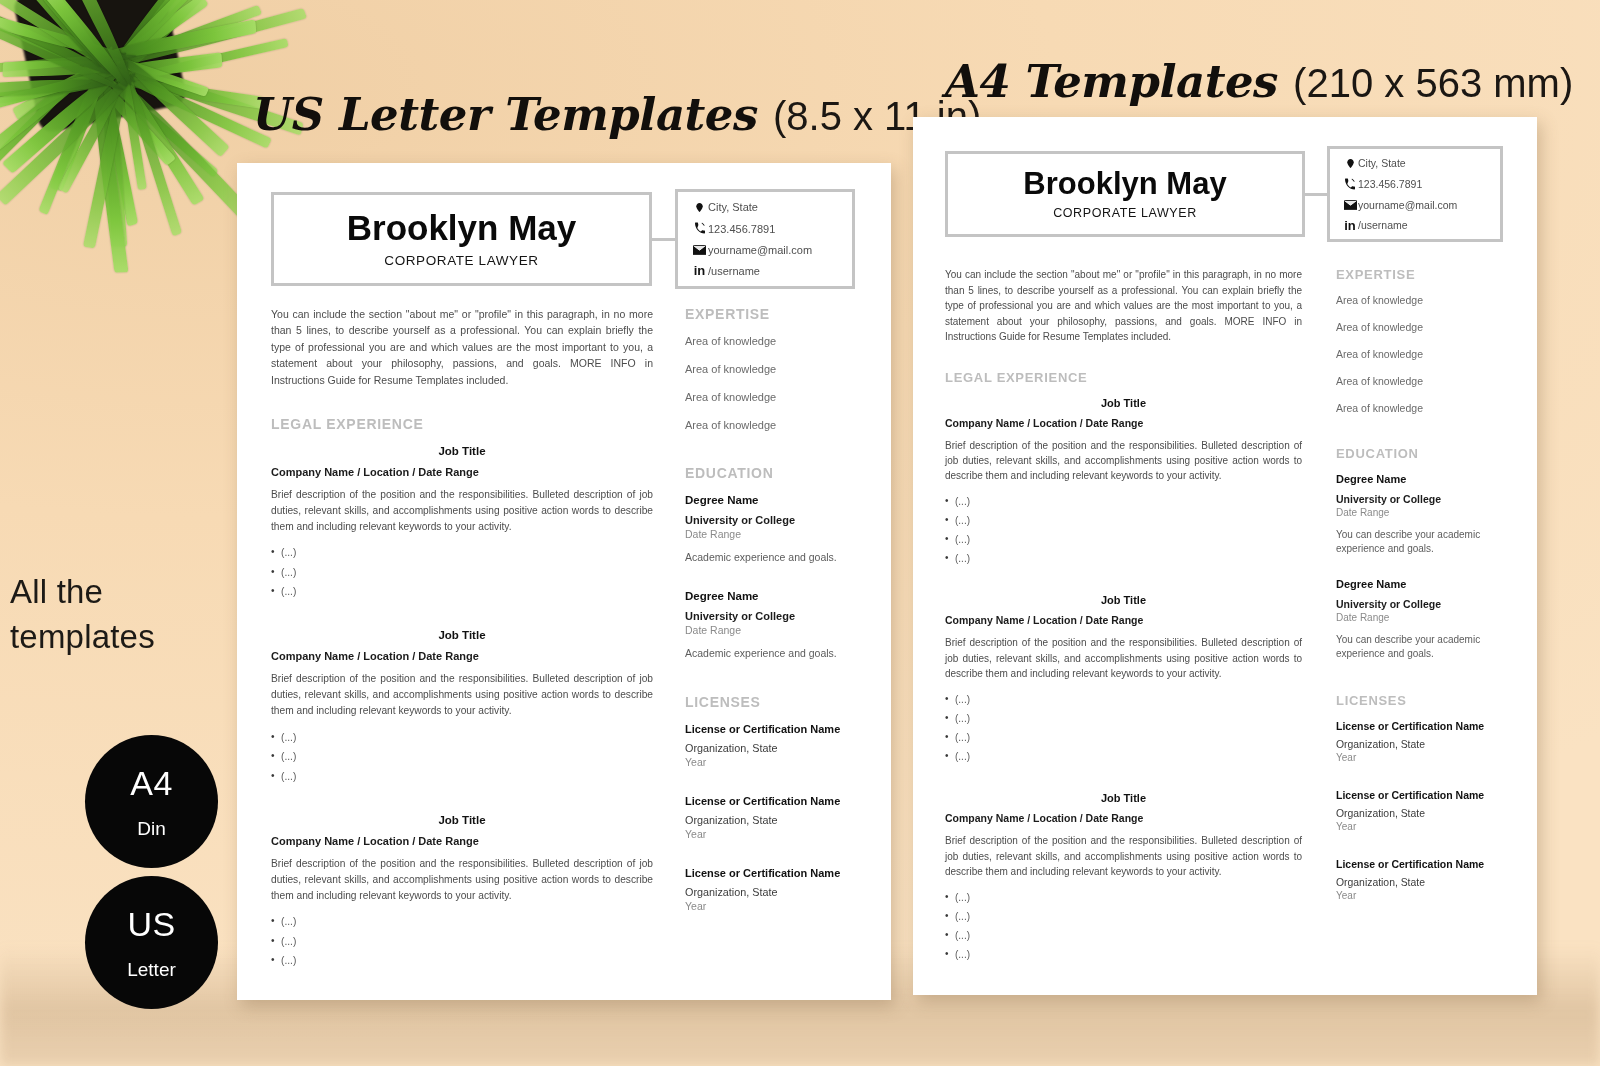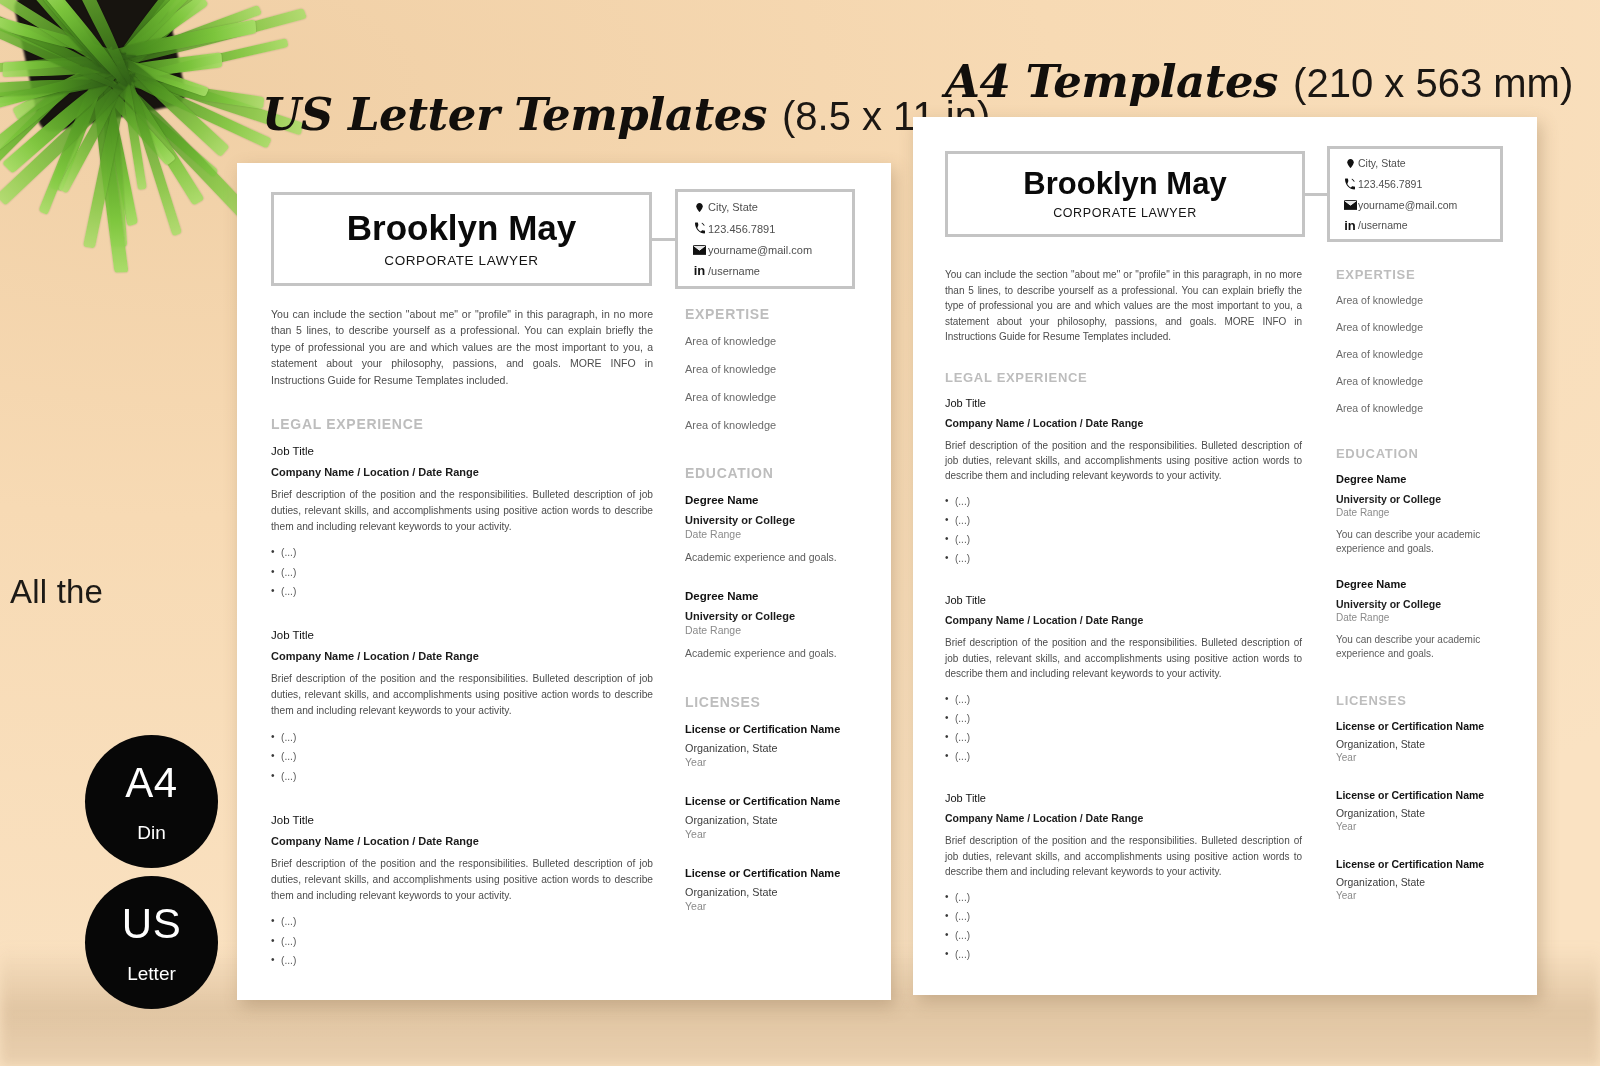--- a/index.html
+++ b/index.html
@@ -48,40 +48,40 @@
     letter-spacing: -0.5px;
     white-space: nowrap;
   }
   .script-title .dim {
     font-family: "Liberation Sans", sans-serif;
     font-style: normal;
     font-weight: 300;
     color: #1b1713;
     letter-spacing: 0px;
   }
-  #us-title { left: 262px; top: 88px; font-size: 45px; }
+  #us-title { left: 253px; top: 88px; font-size: 45px; }
   #us-title .dim { font-size: 40px; }
   #a4-title { left: 945px; top: 55px; font-size: 45px; }
   #a4-title .dim { font-size: 40px; }
 
   
   .promo-text {
     position: absolute; left: 10px; top: 570px; width: 215px;
     text-align: left;
     font-size: 33px; line-height: 1.35; font-weight: 300; color: #1d1a16;
     letter-spacing: .2px;
   }
   .badge {
     position: absolute; border-radius: 50%;
     background: #070707; color: #fff;
     display: flex; flex-direction: column;
     align-items: center; justify-content: center;
     line-height: 1;
   }
-  .badge .b-main { font-size: 42px; font-weight: 400; letter-spacing: .5px; }
+  .badge .b-main { font-size: 34px; font-weight: 400; letter-spacing: .5px; }
   .badge .b-sub  { font-size: 19px; font-weight: 400; margin-top: 19px; }
   #badge-a4 { left: 85px; top: 735px; width: 133px; height: 133px; }
   #badge-us { left: 85px; top: 876px; width: 133px; height: 133px; }
 
   
   .page {
     position: absolute; background: #fff;
     box-shadow: 4px 6px 16px rgba(120, 90, 55, .30);
   }
   #page-us { left: 237px; top: 163px; width: 654px; height: 837px; }
@@ -108,21 +108,21 @@
     display: inline-flex; align-items: center; justify-content: center;
     color: #111; flex: none;
   }
   .c-txt { color: #4e4e4e; }
 
   
   .sec-head {
     color: #bdbdbd; font-weight: bold; letter-spacing: .7px;
   }
   .para { color: #4c4c4c; text-align: justify; }
-  .job-title { font-weight: normal; color: #111; }
+  .job-title { font-weight: bold; color: #111; text-align: center; }
   .job-meta  { font-weight: bold; color: #1b1b1b; }
   .bullets { list-style: none; }
   .bullets li { color: #5a5a5a; position: relative; padding-left: 10px; }
   .bullets li::before {
     content: "•"; position: absolute; left: 0; top: -1px; color: #3a3a3a;
   }
 
   .side-item { color: #6a6a6a; }
   .edu-deg { font-weight: bold; color: #111; }
   .edu-uni { font-weight: bold; color: #1b1b1b; }
@@ -262,20 +262,21 @@
   <span>US Letter Templates</span>
   <span class="dim">(8.5 x 11 in)</span>
 </div>
 <div class="script-title" id="a4-title">
   <span>A4 Templates</span>
   <span class="dim">(210 x 563 mm)</span>
 </div>
 
 <div class="promo-text">
   <div>All the</div>
+  <div>templates</div>
 </div>
 <div class="badge" id="badge-a4">
   <span class="b-main">A4</span>
   <span class="b-sub">Din</span>
 </div>
 <div class="badge" id="badge-us">
   <span class="b-main">US</span>
   <span class="b-sub">Letter</span>
 </div>
 

